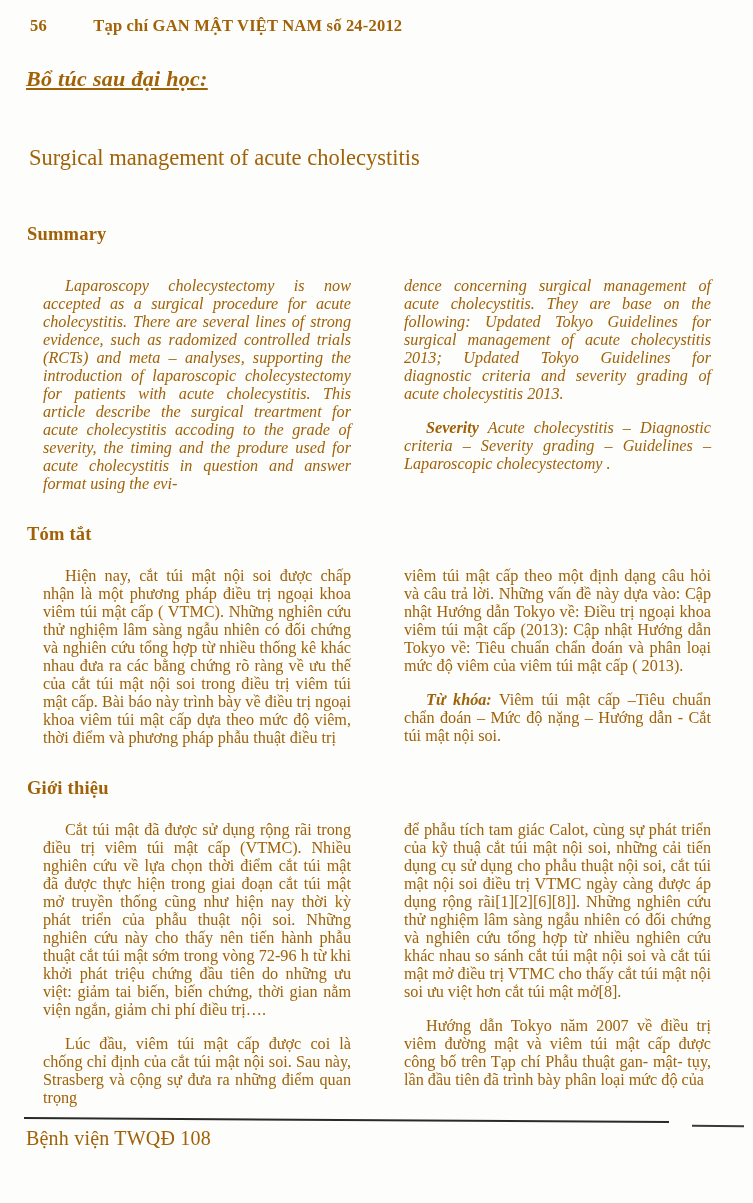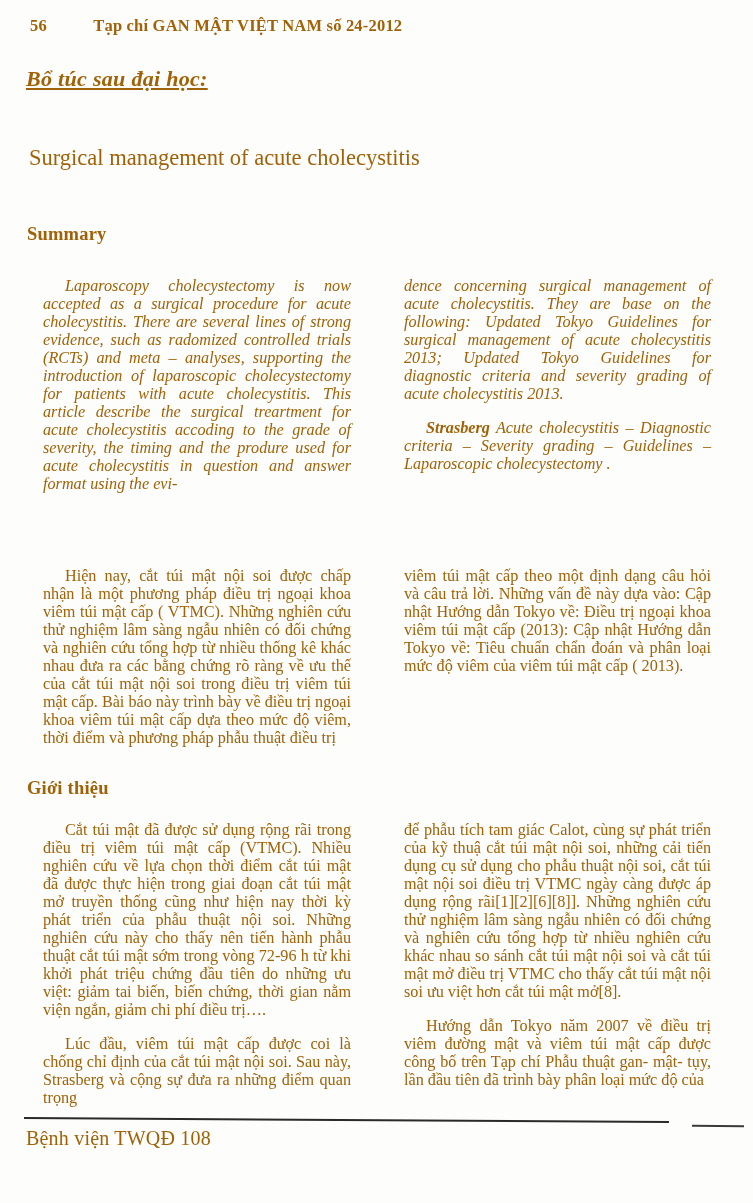--- a/index.html
+++ b/index.html
@@ -91,42 +91,47 @@
 
   <div class="abs section-label">Bổ túc sau đại học:</div>
   <h2 class="abs title-en">Surgical management of acute cholecystitis</h2>
 
   <h3 class="abs colL sec-h" style="top:224px;">Summary</h3>
 
   <div class="abs colL body-text" style="top:261px;">
     <p class="italic indent">Laparoscopy cholecystectomy is now accepted as a surgical procedure for acute cholecystitis. There are several lines of strong evidence, such as radomized controlled trials (RCTs) and meta – analyses, supporting the introduction of laparoscopic cholecystectomy for patients with acute cholecystitis. This article describe the surgical treartment for acute cholecystitis accoding to the grade of severity, the timing and the produre used for acute cholecystitis in question and answer format using the evi-</p>
   </div>
 
+  <h3 class="abs colL sec-h" style="top:524px;">Tóm tắt</h3>
 
   <div class="abs colL body-text" style="top:551px;">
     <p class="indent">Hiện nay, cắt túi mật nội soi được chấp nhận là một phương pháp điều trị ngoại khoa viêm túi mật cấp ( VTMC). Những nghiên cứu thử nghiệm lâm sàng ngẫu nhiên có đối chứng và nghiên cứu tổng hợp từ nhiều thống kê khác nhau đưa ra các bằng chứng rõ ràng về ưu thế của cắt túi mật nội soi trong điều trị viêm túi mật cấp. Bài báo này trình bày về điều trị ngoại khoa viêm túi mật cấp dựa theo mức độ viêm, thời điểm và phương pháp phẫu thuật điều trị</p>
   </div>
 
   <h3 class="abs colL sec-h" style="top:778px;">Giới thiệu</h3>
 
   <div class="abs colL body-text" style="top:805px;">
     <p class="indent">Cắt túi mật đã được sử dụng rộng rãi trong điều trị viêm túi mật cấp (VTMC). Nhiều nghiên cứu về lựa chọn thời điểm cắt túi mật đã được thực hiện trong giai đoạn cắt túi mật mở truyền thống cũng như hiện nay thời kỳ phát triển của phẫu thuật nội soi. Những nghiên cứu này cho thấy nên tiến hành phẫu thuật cắt túi mật sớm trong vòng 72-96 h từ khi khởi phát triệu chứng đầu tiên do những ưu việt: giảm tai biến, biến chứng, thời gian nằm viện ngắn, giảm chi phí điều trị….</p>
     <p class="indent">Lúc đầu, viêm túi mật cấp được coi là chống chỉ định của cắt túi mật nội soi. Sau này, Strasberg và cộng sự đưa ra những điểm quan trọng</p>
   </div>
 
   <div class="abs colR body-text" style="top:261px;">
     <p class="italic">dence concerning surgical management of acute cholecystitis. They are base on the following: Updated Tokyo Guidelines for surgical management of acute cholecystitis 2013; Updated Tokyo Guidelines for diagnostic criteria and severity grading of acute cholecystitis 2013.</p>
     <p class="italic indent">
-      <span class="lead-label">Strasberg</span>
+      <span class="lead-label">Severity</span>
       <span>Acute cholecystitis – Diagnostic criteria – Severity grading – Guidelines – Laparoscopic cholecystectomy .</span>
     </p>
   </div>
 
   <div class="abs colR body-text" style="top:551px;">
     <p>viêm túi mật cấp theo một định dạng câu hỏi và câu trả lời. Những vấn đề này dựa vào: Cập nhật Hướng dẫn Tokyo về: Điều trị ngoại khoa viêm túi mật cấp (2013): Cập nhật Hướng dẫn Tokyo về: Tiêu chuẩn chẩn đoán và phân loại mức độ viêm của viêm túi mật cấp ( 2013).</p>
+    <p class="indent">
+      <span class="lead-label">Từ khóa:</span>
+      <span>Viêm túi mật cấp –Tiêu chuẩn chẩn đoán – Mức độ nặng – Hướng dẫn - Cắt túi mật nội soi.</span>
+    </p>
   </div>
 
   <div class="abs colR body-text" style="top:805px;">
     <p>để phẫu tích tam giác Calot, cùng sự phát triển của kỹ thuậ cắt túi mật nội soi, những cải tiến dụng cụ sử dụng cho phẫu thuật nội soi, cắt túi mật nội soi điều trị VTMC ngày càng được áp dụng rộng rãi[1][2][6][8]]. Những nghiên cứu thử nghiệm lâm sàng ngẫu nhiên có đối chứng và nghiên cứu tổng hợp từ nhiều nghiên cứu khác nhau so sánh cắt túi mật nội soi và cắt túi mật mở điều trị VTMC cho thấy cắt túi mật nội soi ưu việt hơn cắt túi mật mở[8].</p>
     <p class="indent">Hướng dẫn Tokyo năm 2007 về điều trị viêm đường mật và viêm túi mật cấp được công bố trên Tạp chí Phẫu thuật gan- mật- tụy, lần đầu tiên đã trình bày phân loại mức độ của</p>
   </div>
 
   <div class="abs rule-long"></div>
   <div class="abs rule-short"></div>
   <div class="abs footer-text">Bệnh viện TWQĐ 108</div>

